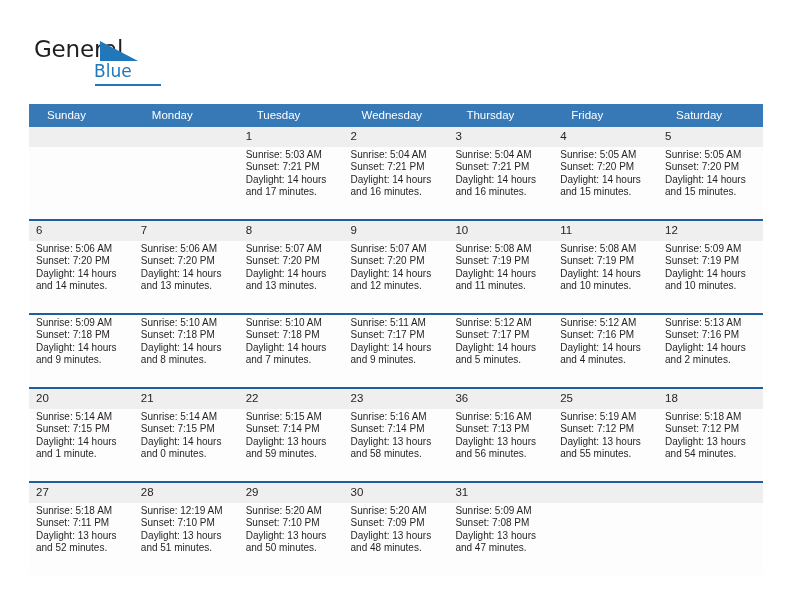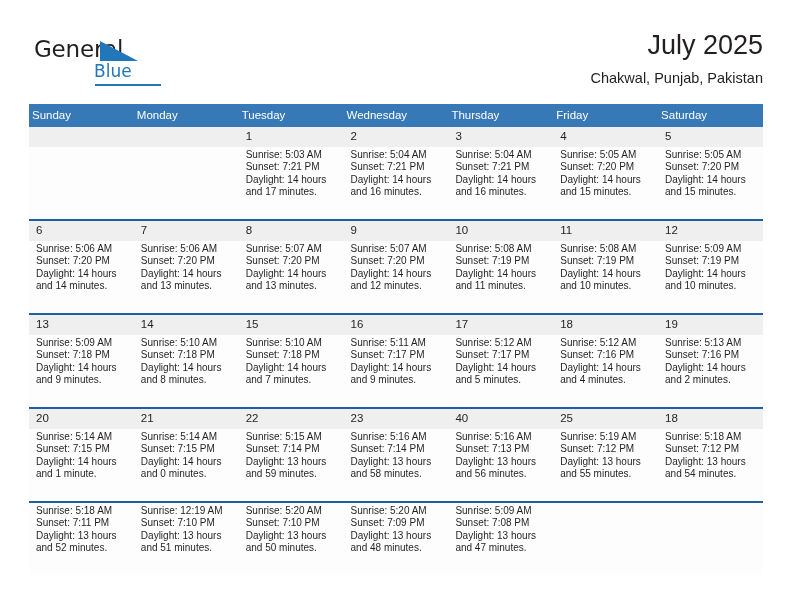--- a/index.html
+++ b/index.html
@@ -103,21 +103,21 @@
     width: 734px;
   }
   table.cal col { width: 104.857px; }
 
   thead th {
     background: #3778b6;
     color: #ffffff;
     font-size: 11.5px;
     font-weight: normal;
     text-align: left;
-    padding: 5px 0 5px 3px;
+    padding: 5px 0 5px 18px;
     height: 12px;
     line-height: 13px;
   }
 
   tr.daynum-row td {
     background: #efefef;
     font-size: 11.5px;
     color: #231f20;
     padding: 2px 0 3px 7px;
     line-height: 14px;
@@ -155,24 +155,20 @@
       <span class="logo-general">General</span>
       <span class="logo-tri">
         <svg width="40" height="22" viewBox="0 0 40 22" xmlns="http://www.w3.org/2000/svg">
           <polygon points="0,0 38,20 0,20" fill="#2077b9"></polygon>
         </svg>
       </span>
       <span class="logo-blue">Blue</span>
       <span class="logo-underline"></span>
     </div>
 
-    <div class="title-block">
-      <div class="cal-title">July 2025</div>
-      <div class="cal-subtitle">Chakwal, Punjab, Pakistan</div>
-    </div>
 
   </div>
 
   <div class="calendar">
     <table class="cal">
       <colgroup>
         <col>
           <col>
           <col>
           <col>
@@ -287,29 +283,20 @@
             <td>
               <div class="info-line">Sunrise: 5:09 AM</div>
               <div class="info-line">Sunset: 7:19 PM</div>
               <div class="info-line">Daylight: 14 hours</div>
               <div class="info-line">and 10 minutes.</div>
             </td>
           </tr>
           <tr class="week-sep">
             <td colspan="7"></td>
           </tr>
-          <tr class="daynum-row">
-            <td>13</td>
-            <td>14</td>
-            <td>15</td>
-            <td>16</td>
-            <td>17</td>
-            <td>18</td>
-            <td>19</td>
-          </tr>
           <tr class="info-row">
             <td>
               <div class="info-line">Sunrise: 5:09 AM</div>
               <div class="info-line">Sunset: 7:18 PM</div>
               <div class="info-line">Daylight: 14 hours</div>
               <div class="info-line">and 9 minutes.</div>
             </td>
             <td>
               <div class="info-line">Sunrise: 5:10 AM</div>
               <div class="info-line">Sunset: 7:18 PM</div>
@@ -348,21 +335,21 @@
             </td>
           </tr>
           <tr class="week-sep">
             <td colspan="7"></td>
           </tr>
           <tr class="daynum-row">
             <td>20</td>
             <td>21</td>
             <td>22</td>
             <td>23</td>
-            <td>40</td>
+            <td>36</td>
             <td>25</td>
             <td>18</td>
           </tr>
           <tr class="info-row">
             <td>
               <div class="info-line">Sunrise: 5:14 AM</div>
               <div class="info-line">Sunset: 7:15 PM</div>
               <div class="info-line">Daylight: 14 hours</div>
               <div class="info-line">and 1 minute.</div>
             </td>
@@ -398,20 +385,29 @@
             </td>
             <td>
               <div class="info-line">Sunrise: 5:18 AM</div>
               <div class="info-line">Sunset: 7:12 PM</div>
               <div class="info-line">Daylight: 13 hours</div>
               <div class="info-line">and 54 minutes.</div>
             </td>
           </tr>
           <tr class="week-sep">
             <td colspan="7"></td>
+          </tr>
+          <tr class="daynum-row">
+            <td>27</td>
+            <td>28</td>
+            <td>29</td>
+            <td>30</td>
+            <td>31</td>
+            <td class="empty-cell">&nbsp;</td>
+            <td class="empty-cell">&nbsp;</td>
           </tr>
           <tr class="info-row">
             <td>
               <div class="info-line">Sunrise: 5:18 AM</div>
               <div class="info-line">Sunset: 7:11 PM</div>
               <div class="info-line">Daylight: 13 hours</div>
               <div class="info-line">and 52 minutes.</div>
             </td>
             <td>
               <div class="info-line">Sunrise: 12:19 AM</div>

